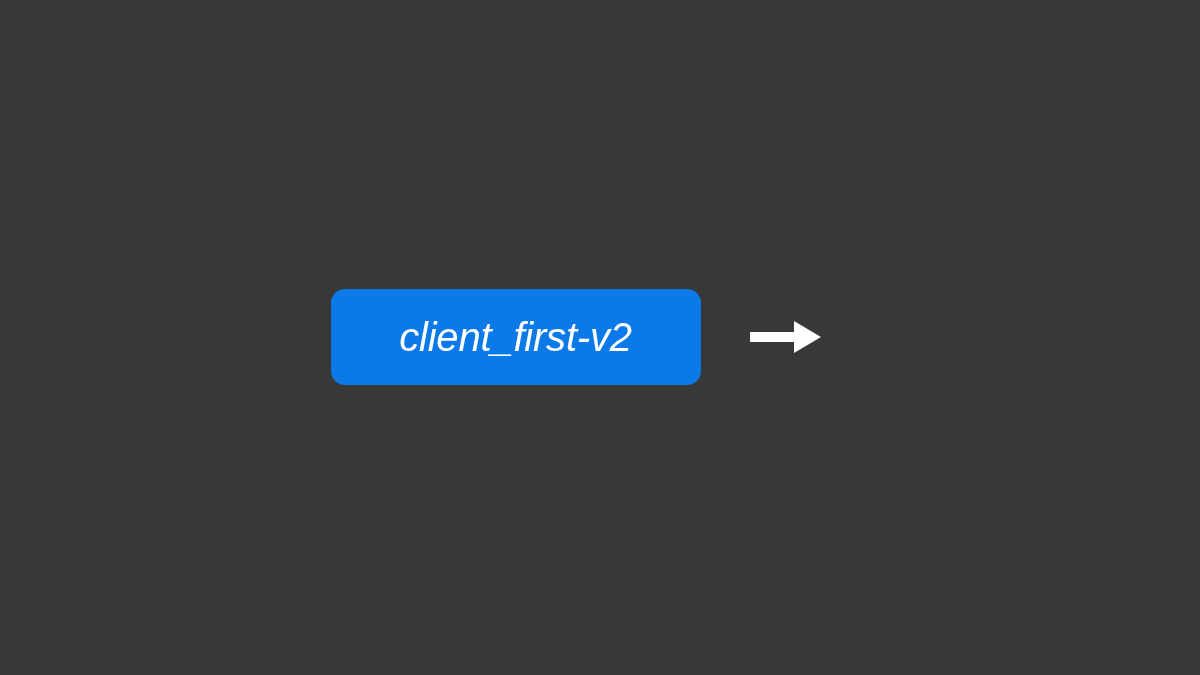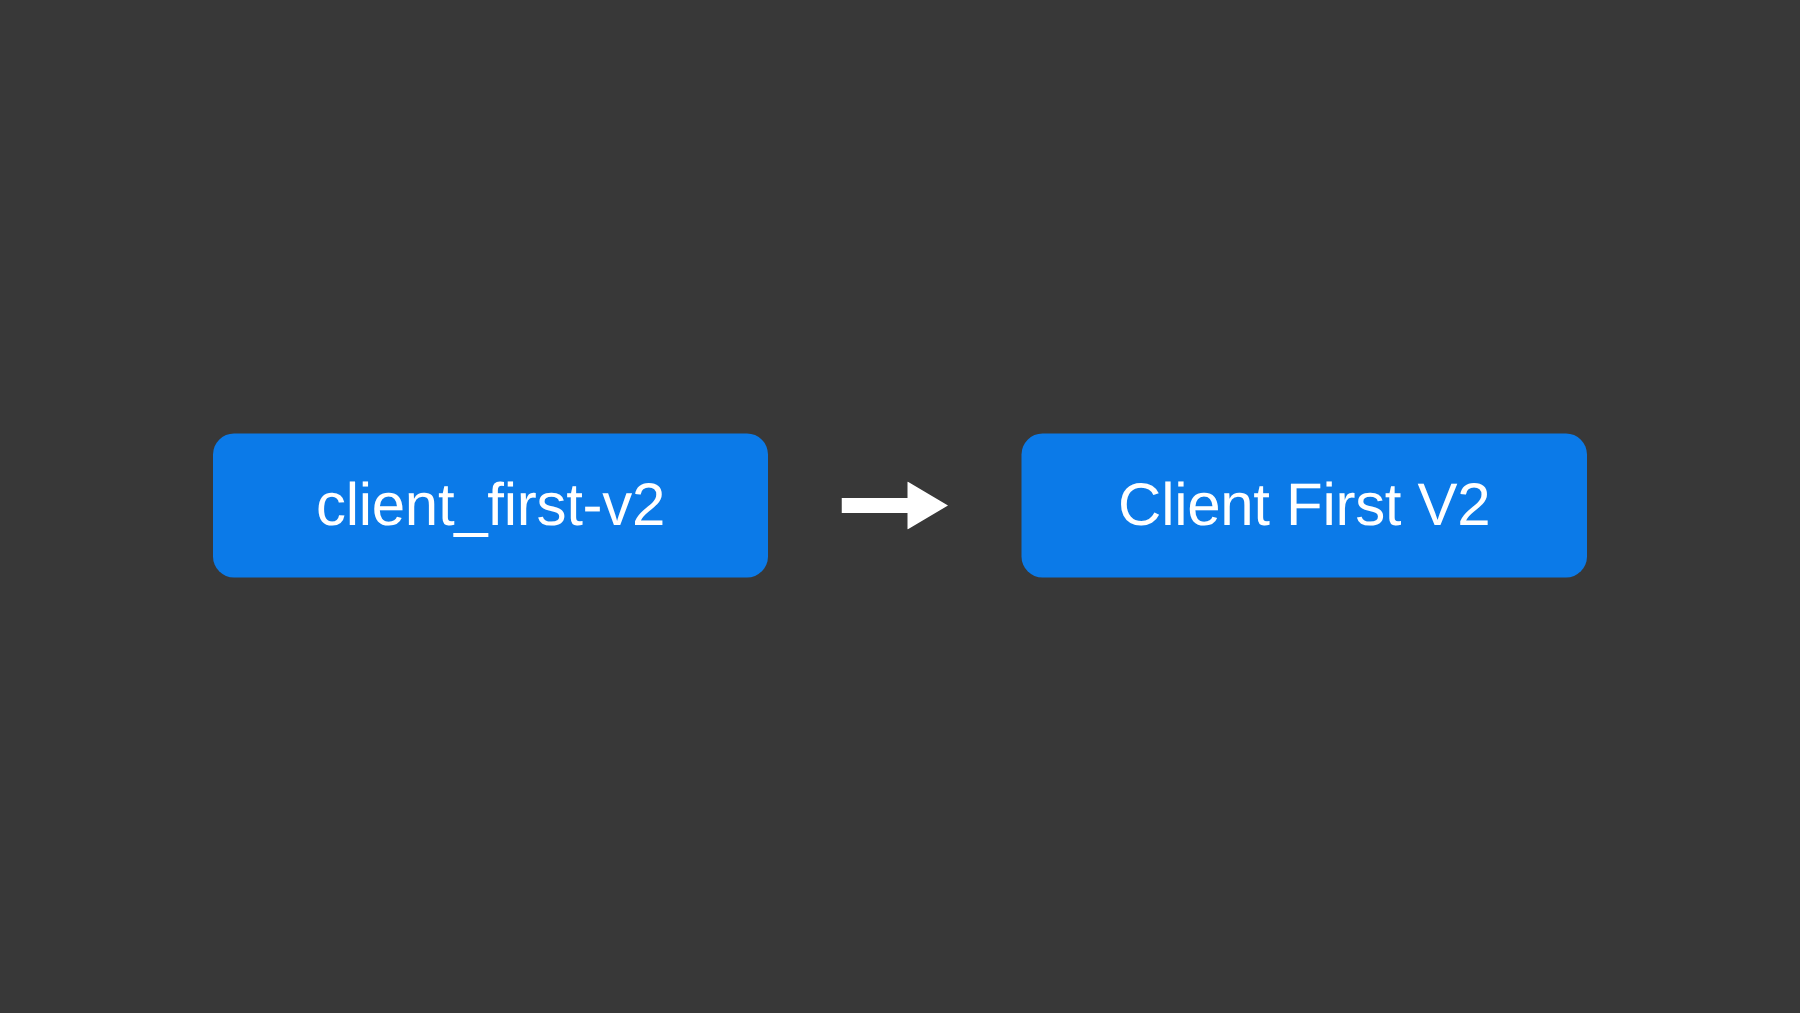--- a/index.html
+++ b/index.html
@@ -27,20 +27,21 @@
   .transform-row {
     position: absolute;
     left: 0;
     top: 289px;
     width: 1200px;
     height: 96px;
     display: flex;
     flex-direction: row;
     align-items: center;
     justify-content: center;
+    font-style: italic;
   }
 
   .pill {
     height: 96px;
     box-sizing: border-box;
     background: #0B7AE8;
     border-radius: 14px;
     display: flex;
     align-items: center;
     justify-content: center;
@@ -94,19 +95,16 @@
     <div class="pill pill-source">
       <span class="pill-label">client_first-v2</span>
     </div>
 
     <div class="arrow-wrap">
       <svg class="arrow-icon" viewBox="0 0 71 32" xmlns="http://www.w3.org/2000/svg">
         <path d="M0 11 H44 V0 L71 16 L44 32 V21 H0 Z" fill="#FFFFFF"></path>
       </svg>
     </div>
 
-    <div class="pill pill-target">
-      <span class="pill-label">Client First V2</span>
-    </div>
 
   </div>
 
 </div>
 
 </body></html>

